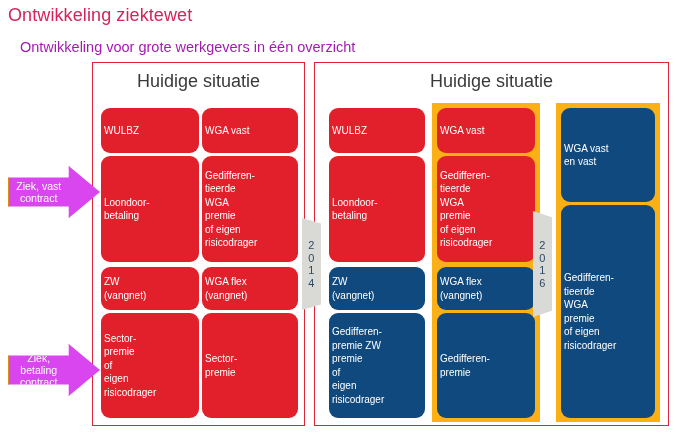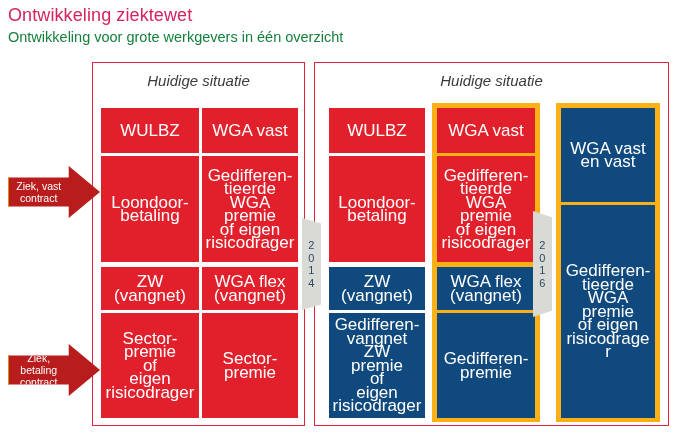--- a/index.html
+++ b/index.html
@@ -24,24 +24,24 @@
   }
   #page-title {
     color: #d4245b;
     font-size: 18px;
     line-height: 22px;
     font-weight: normal;
     margin: 0 0 2px 0;
     letter-spacing: .1px;
   }
   #page-subtitle {
-    color: #15803d;
+    color: #a21caf;
     font-size: 14.5px;
     line-height: 19px;
-    margin: 0;
+    margin: 12px;
   }
 
   
   #diagram {
     position: absolute;
     left: 0;
     top: 0;
     width: 677px;
     height: 439px;
   }
@@ -53,41 +53,40 @@
     background: #ffffff;
     box-sizing: border-box;
   }
   #panel-current { left: 92px;  top: 62px; width: 213px; height: 364px; }
   #panel-new     { left: 314px; top: 62px; width: 355px; height: 364px; }
 
   .panel-heading {
     position: absolute;
     top: 72px;
     text-align: center;
-    font-size: 15px;
+    font-size: 18px;
     color: #3a3a3a;
     line-height: 18px;
-    font-style: italic;
   }
   #heading-current { left: 92px;  width: 213px; }
   #heading-new     { left: 314px; width: 355px; }
 
   
   .box {
     position: absolute;
     box-sizing: border-box;
     display: flex;
     align-items: center;
     justify-content: center;
-    text-align: center;
     color: #ffffff;
-    font-size: 17px;
+    font-size: 10px;
     line-height: 13.5px;
     padding: 2px 3px;
     word-break: break-word;
+    border-radius: 9px;
   }
   .box.red  { background: #e2202b; }
   .box.blue { background: #10497d; }
   .box .txt { display: block; width: 100%; }
 
   
   .orange-wrap {
     position: absolute;
     background: #fbb116;
     box-sizing: border-box;
@@ -111,21 +110,21 @@
     font-weight: normal;
   }
   .year-text span { display: block; }
 
   #year-2014 { left: 302px; top: 218px; width: 19px; height: 92px; }
   #year-2016 { left: 533px; top: 211px; width: 19px; height: 106px; }
 
   
   .flow-arrow {
     position: absolute;
-    background: #b91c1c;
+    background: #d946ef;
     border: 1px solid #d98f12;
     box-sizing: border-box;
     clip-path: polygon(0 22%, 66% 22%, 66% 0, 100% 50%, 66% 100%, 66% 78%, 0 78%);
     display: flex;
     align-items: center;
     justify-content: flex-start;
   }
   .flow-arrow .arrow-label {
     display: block;
     width: 66%;
@@ -219,21 +218,21 @@
   </div>
   <div class="box blue" style="left:329px; top:267px; width:96px; height:43px;">
     <span class="txt">
         <span style="display: block;">ZW</span>
         <span style="display: block;">(vangnet)</span>
       </span>
   </div>
   <div class="box blue" style="left:329px; top:313px; width:96px; height:105px;">
     <span class="txt">
         <span style="display: block;">Gedifferen-</span>
-        <span style="display: block;">vangnet ZW</span>
+        <span style="display: block;">premie ZW</span>
         <span style="display: block;">premie</span>
         <span style="display: block;">of</span>
         <span style="display: block;">eigen</span>
         <span style="display: block;">risicodrager</span>
       </span>
   </div>
 
   <div class="box red" style="left:437px; top:108px; width:98px; height:45px;">
     <span class="txt">WGA vast</span>
   </div>

